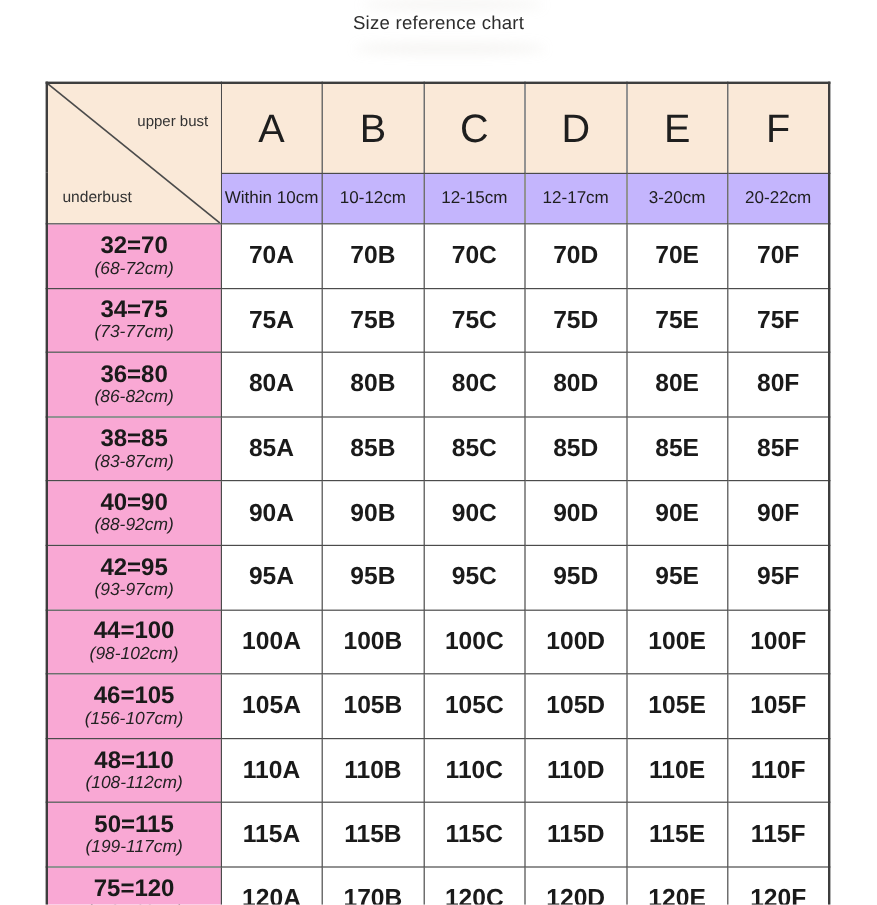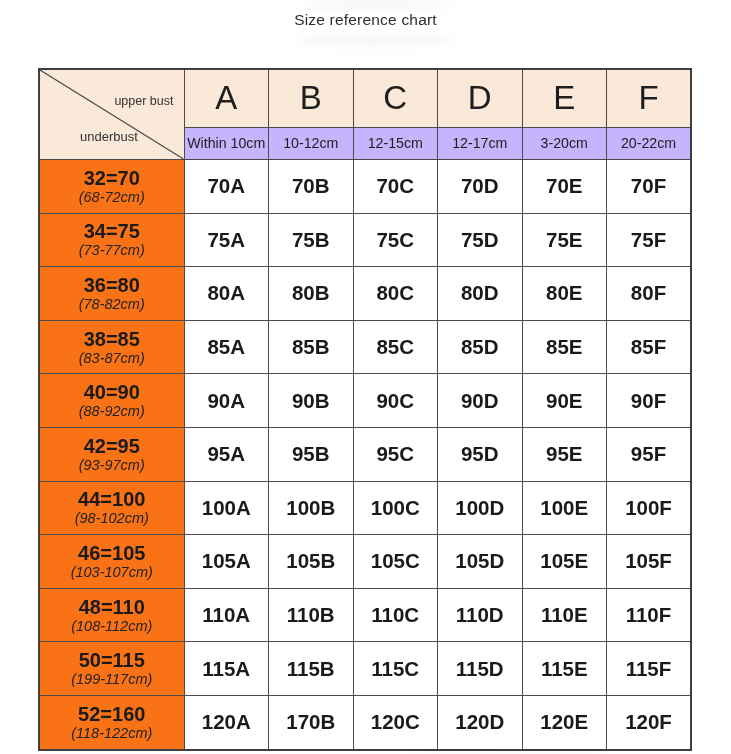--- a/index.html
+++ b/index.html
@@ -42,49 +42,49 @@
     font-weight:normal;
     overflow:hidden;
   }
   
   .corner{
     background:#fae9d8;
     position:relative;
   }
   .corner-inner{
     position:relative;
-    width:100%;height:89px;
+    width:100%;height:116px;
   }
   .corner-inner svg{position:absolute;left:0;top:0;width:100%;height:100%;}
   .corner-label-top{
     position:absolute;top:24px;right:10px;
     font-size:12.5px;color:#333333;
   }
   .corner-label-bottom{
     position:absolute;bottom:15px;left:12px;
-    font-size:13px;color:#333333;margin-left:28px;
+    font-size:13px;color:#333333;
   }
   
   .letter{
     background:#fae9d8;
     height:56px;
     font-size:33px;
     font-weight:600;
     color:#141414;
   }
   .range-hdr{
     background:#c4b5fd;
     height:31px;
     font-size:14.2px;
     color:#242424;
     white-space:nowrap;
   }
   
   .size-col{
-    background:#f97316;
+    background:#f9a8d4;
     height:52.6px;
     margin-top:30px;
   }
   .size-col .main{
     display:block;
     font-size:20px;font-weight:700;line-height:1.15;color:#1a1a1a;
   }
   .size-col .sub{
     display:block;
     font-size:14.5px;line-height:1.1;color:#222222;font-style:italic;
@@ -165,21 +165,21 @@
           <td class="cell">75A</td>
           <td class="cell">75B</td>
           <td class="cell">75C</td>
           <td class="cell">75D</td>
           <td class="cell">75E</td>
           <td class="cell">75F</td>
         </tr>
         <tr>
           <td class="size-col">
             <span class="main">36=80</span>
-            <span class="sub">(78-82cm)</span>
+            <span class="sub">(86-82cm)</span>
           </td>
           <td class="cell">80A</td>
           <td class="cell">80B</td>
           <td class="cell">80C</td>
           <td class="cell">80D</td>
           <td class="cell">80E</td>
           <td class="cell">80F</td>
         </tr>
         <tr>
           <td class="size-col">
@@ -225,21 +225,21 @@
           <td class="cell">100A</td>
           <td class="cell">100B</td>
           <td class="cell">100C</td>
           <td class="cell">100D</td>
           <td class="cell">100E</td>
           <td class="cell">100F</td>
         </tr>
         <tr>
           <td class="size-col">
             <span class="main">46=105</span>
-            <span class="sub">(103-107cm)</span>
+            <span class="sub">(156-107cm)</span>
           </td>
           <td class="cell">105A</td>
           <td class="cell">105B</td>
           <td class="cell">105C</td>
           <td class="cell">105D</td>
           <td class="cell">105E</td>
           <td class="cell">105F</td>
         </tr>
         <tr>
           <td class="size-col">
@@ -260,21 +260,21 @@
           </td>
           <td class="cell">115A</td>
           <td class="cell">115B</td>
           <td class="cell">115C</td>
           <td class="cell">115D</td>
           <td class="cell">115E</td>
           <td class="cell">115F</td>
         </tr>
         <tr>
           <td class="size-col">
-            <span class="main">52=160</span>
+            <span class="main">75=120</span>
             <span class="sub">(118-122cm)</span>
           </td>
           <td class="cell">120A</td>
           <td class="cell">170B</td>
           <td class="cell">120C</td>
           <td class="cell">120D</td>
           <td class="cell">120E</td>
           <td class="cell">120F</td>
         </tr>
       </tbody>

